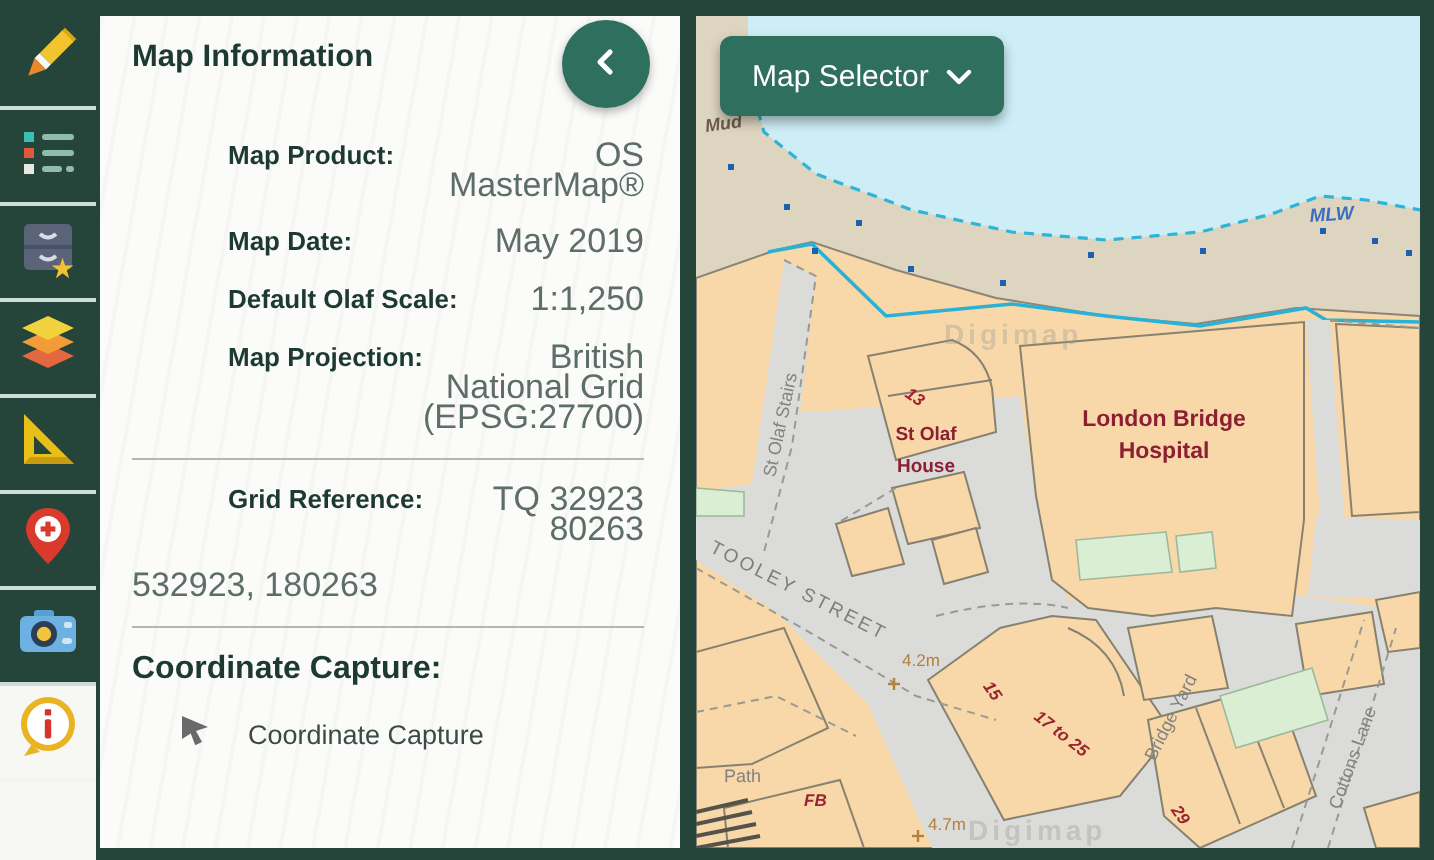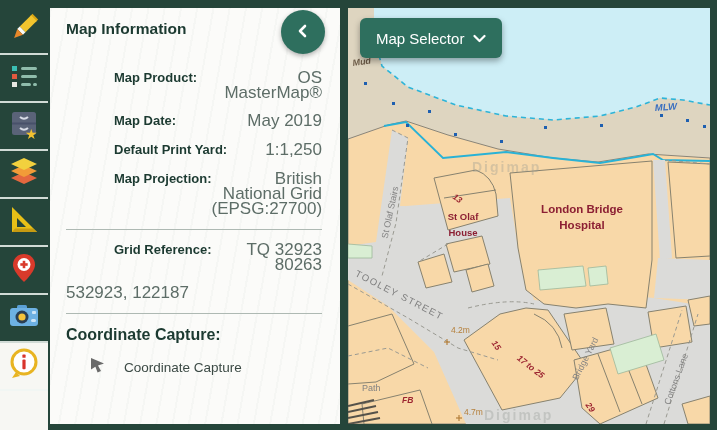--- a/index.html
+++ b/index.html
@@ -172,21 +172,21 @@
             <span>OS MasterMap®</span>
           </span>
       </div>
       <div class="info-row">
         <span class="row-label">Map Date:</span>
         <span class="row-value">
             <span>May 2019</span>
           </span>
       </div>
       <div class="info-row">
-        <span class="row-label">Default Print Yard:</span>
+        <span class="row-label">Default Olaf Scale:</span>
         <span class="row-value">
             <span>1:1,250</span>
           </span>
       </div>
       <div class="info-row">
         <span class="row-label">Map Projection:</span>
         <span class="row-value">
           <span>British National Grid</span>
           <span>(EPSG:27700)</span>
         </span>
@@ -197,21 +197,21 @@
 
     <div>
       <div class="info-row">
         <span class="row-label">Grid Reference:</span>
         <span class="row-value">
             <span>TQ 32923 80263</span>
           </span>
       </div>
       <div class="info-row">
         <span class="row-value">
-            <span>532923, 122187</span>
+            <span>532923, 180263</span>
           </span>
       </div>
     </div>
 
     <hr class="divider">
 
     <div class="footer-heading">Coordinate Capture:</div>
     <div class="footer-item">
       <span>
         <svg width="18" height="18" viewBox="0 0 18 18">

